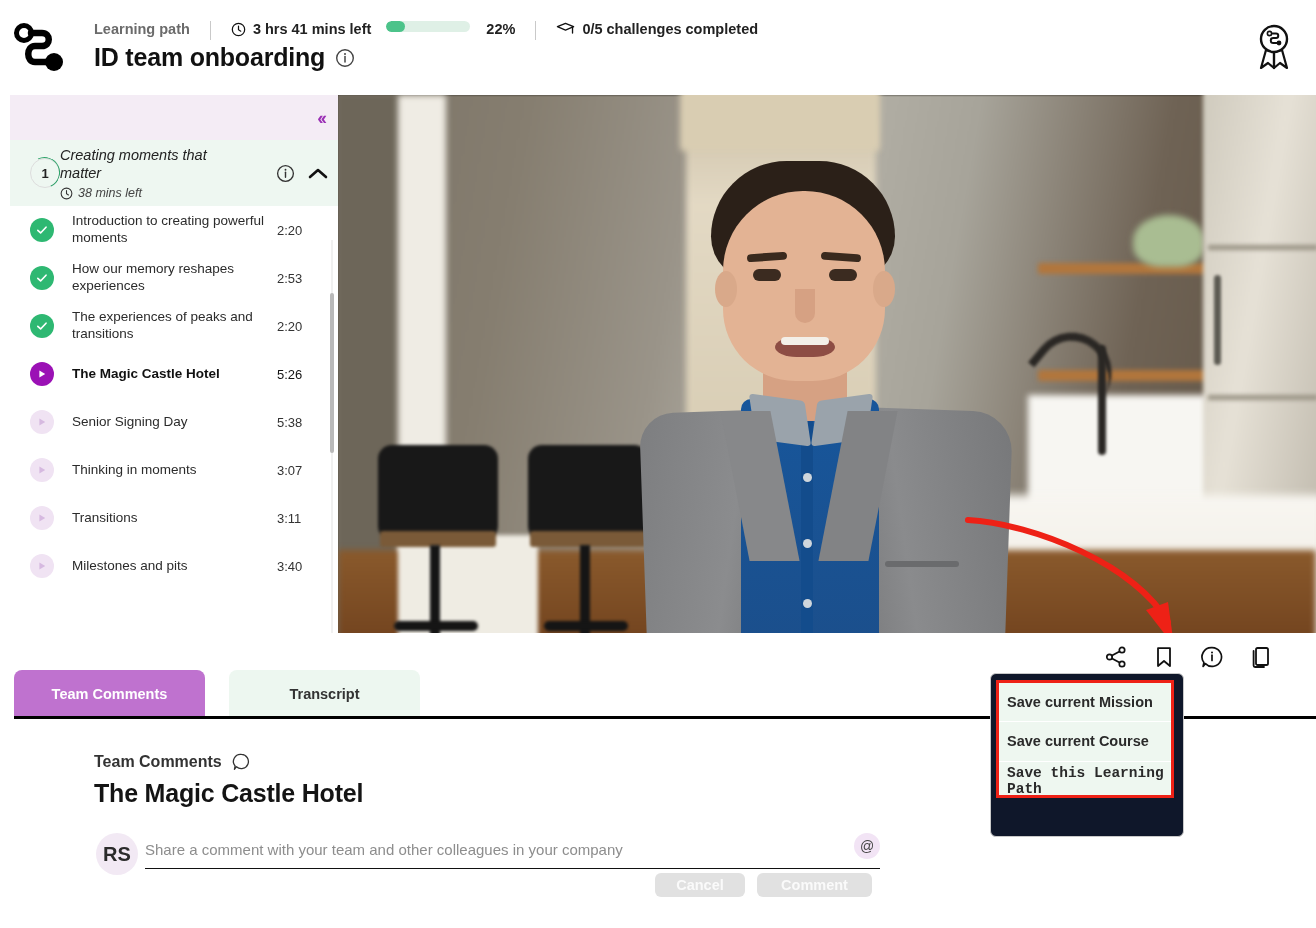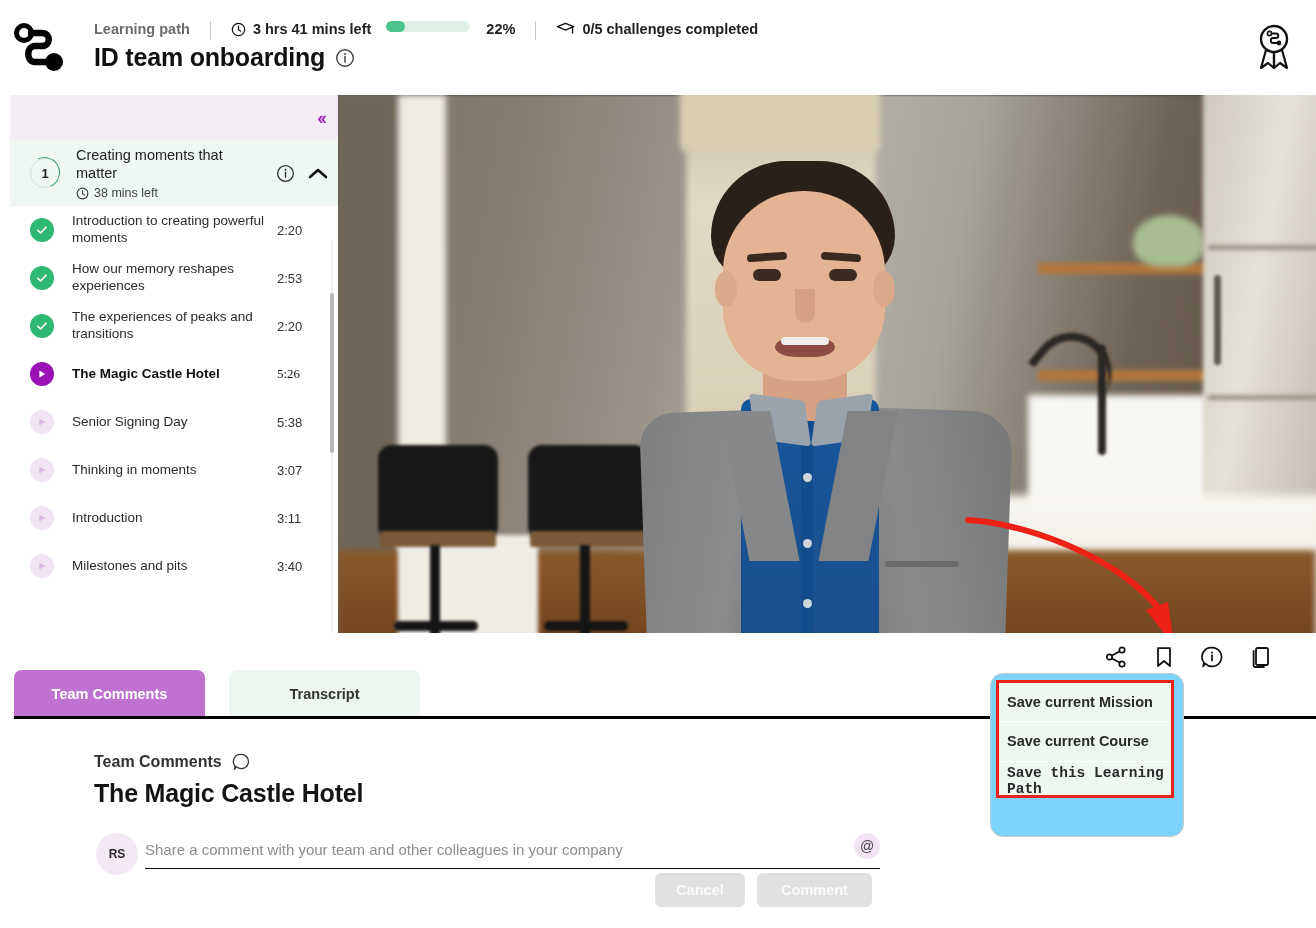--- a/index.html
+++ b/index.html
@@ -62,38 +62,38 @@
   .chap-badge {
     width: 30px; height: 30px; border-radius: 50%; border: 1.6px solid #ddd;
     display:flex; align-items:center; justify-content:center;
     font-size: 13px; font-weight: bold; color: #222; flex: 0 0 auto; position: relative;
   }
   .chap-badge::after {
     content:''; position:absolute; left:-1.6px; top:-1.6px; right:-1.6px; bottom:-1.6px;
     border-radius:50%; border:1.6px solid transparent; border-top-color:#2ea36a; border-right-color:#2ea36a;
     transform: rotate(20deg);
   }
-  .chap-text { margin-left: 16px; flex: 1 1 auto; min-width: 0; }
+  .chap-text { flex: 1 1 auto; min-width: 0; font-style: italic; }
   .chap-title { font-size: 14.5px; line-height: 1.25; color: #222; max-width: 190px; }
   .chap-sub { font-size: 12.5px; color: #444; margin-top: 4px; display: flex; align-items: center; gap: 5px; }
   .chap-actions { display: flex; align-items: center; gap: 13px; flex: 0 0 auto; }
 
   .lesson-list { position: absolute; left: 10px; top: 111px; width: 328px; height: 427px; overflow: hidden; }
   .lesson {
     display: flex; align-items: center; height: 48px; padding: 0 16px 0 20px;
   }
   .lesson-ico { width: 24px; height: 24px; border-radius: 50%; flex: 0 0 auto;
     display:flex; align-items:center; justify-content:center; }
   .ico-done { background: #2eb872; color:#fff; }
   .ico-play-active { background: #9b11b5; color:#fff; }
   .ico-play { background: #f0e3f3; color:#d6b9e0; }
   .lesson-title { margin-left: 18px; font-size: 13.5px; line-height: 1.25; color: #2b2b2b; flex: 1 1 auto; max-width: 205px;}
   .lesson.active .lesson-title { font-weight: bold; color: #111; }
   .lesson-time { font-size: 13px; color: #333; flex: 0 0 auto; text-align: right; }
-  .lesson.active .lesson-time { color:#111;font-family:Liberation Serif, serif; }
+  .lesson.active .lesson-time { color:#111; }
   .sb-scroll {
     position: absolute; left: 330px; top: 198px; width: 4px; height: 160px;
     background: #b9b9b9; border-radius: 3px;
   }
   .sb-rail {
     position: absolute; left: 331px; top: 145px; width: 2px; height: 488px; background: #f0f0f0;
   }
 
   
   .video {
@@ -178,38 +178,38 @@
   .tab-inactive { background:#edf7f0; color:#333333; }
   .tabs-rule { position:absolute; left:14px; top:716px; width:1302px; height:3px; background:#000; }
 
   
   .comments { position:absolute; left:0; top:722px; width:1316px; height:206px; background:#fff; }
   .cm-kicker { position:absolute; left:94px; top:30px; font-size:16px; font-weight:bold; color:#333;
     display:flex; align-items:center; gap:10px; }
   .cm-title { position:absolute; left:94px; top:57px; font-size:25px; font-weight:bold; color:#141414; letter-spacing:-0.2px;}
   .avatar {
     position:absolute; left:96px; top:111px; width:42px; height:42px; border-radius:50%;
-    background:#f2e9f4; color:#2b2b2b; font-size:12px; font-weight:bold;
+    background:#f2e9f4; color:#2b2b2b; font-size:20px; font-weight:bold;
     display:flex; align-items:center; justify-content:center;
   }
   .cm-input-wrap { position:absolute; left:145px; top:113px; width:735px; height:34px; border-bottom:1.6px solid #111; }
   .cm-input { width: 690px; border:none; outline:none; background:transparent; font-size:15px;
     color:#333; font-family:"Liberation Sans", sans-serif; padding:0; height:28px; }
   .cm-input::placeholder { color:#8d8d8d; }
   .at-btn { position:absolute; right:0; top:-2px; width:26px; height:26px; border-radius:50%;
     background:#f2e4f5; display:flex; align-items:center; justify-content:center; font-size:14px; color:#444; cursor:pointer;}
   .cm-buttons { position:absolute; left:655px; top:151px; display:flex; gap:12px; }
-  .btn { width:90px; height:34px; border-radius:6px; border:none; background:#e1e1e1; color:#fafafa;
+  .btn { width:90px; height:24px; border-radius:6px; border:none; background:#e1e1e1; color:#fafafa;
     font-size:14.5px; font-weight:bold; font-family:"Liberation Sans", sans-serif; cursor:pointer; }
   .btn-comment { width:115px; }
 
   
   .dropdown {
     position:absolute; left:990px; top:673px; width:194px; height:164px;
-    background:#7dd3fc; border:1px solid #c9c9c9; border-radius:13px; z-index: 50;
+    background:#0f172a; border:1px solid #c9c9c9; border-radius:6px; z-index: 50;
   }
   .dd-red {
     position:absolute; left:5px; top:6px; width:178px; height:118px;
     border:3px solid #ee2116; background:#eef7f0;
   }
   .dd-item {
     height: 39.3px; display:flex; align-items:center; padding-left:8px;
     font-size:14.5px; font-weight:bold; color:#2a2a2a; cursor:pointer;
     border-bottom:1px solid #ffffff;
   }
@@ -355,21 +355,21 @@
         </span>
         <span class="lesson-title">Thinking in moments</span>
         <span class="lesson-time">3:07</span>
       </div>
       <div class="lesson">
         <span class="lesson-ico ico-play">
           <svg width="10" height="10" viewBox="0 0 10 10">
             <path d="M2.4 1.4 L8.2 5 L2.4 8.6 Z" fill="currentColor"></path>
           </svg>
         </span>
-        <span class="lesson-title">Introduction</span>
+        <span class="lesson-title">Transitions</span>
         <span class="lesson-time">3:11</span>
       </div>
       <div class="lesson">
         <span class="lesson-ico ico-play">
           <svg width="10" height="10" viewBox="0 0 10 10">
             <path d="M2.4 1.4 L8.2 5 L2.4 8.6 Z" fill="currentColor"></path>
           </svg>
         </span>
         <span class="lesson-title">Milestones and pits</span>
         <span class="lesson-time">3:40</span>

